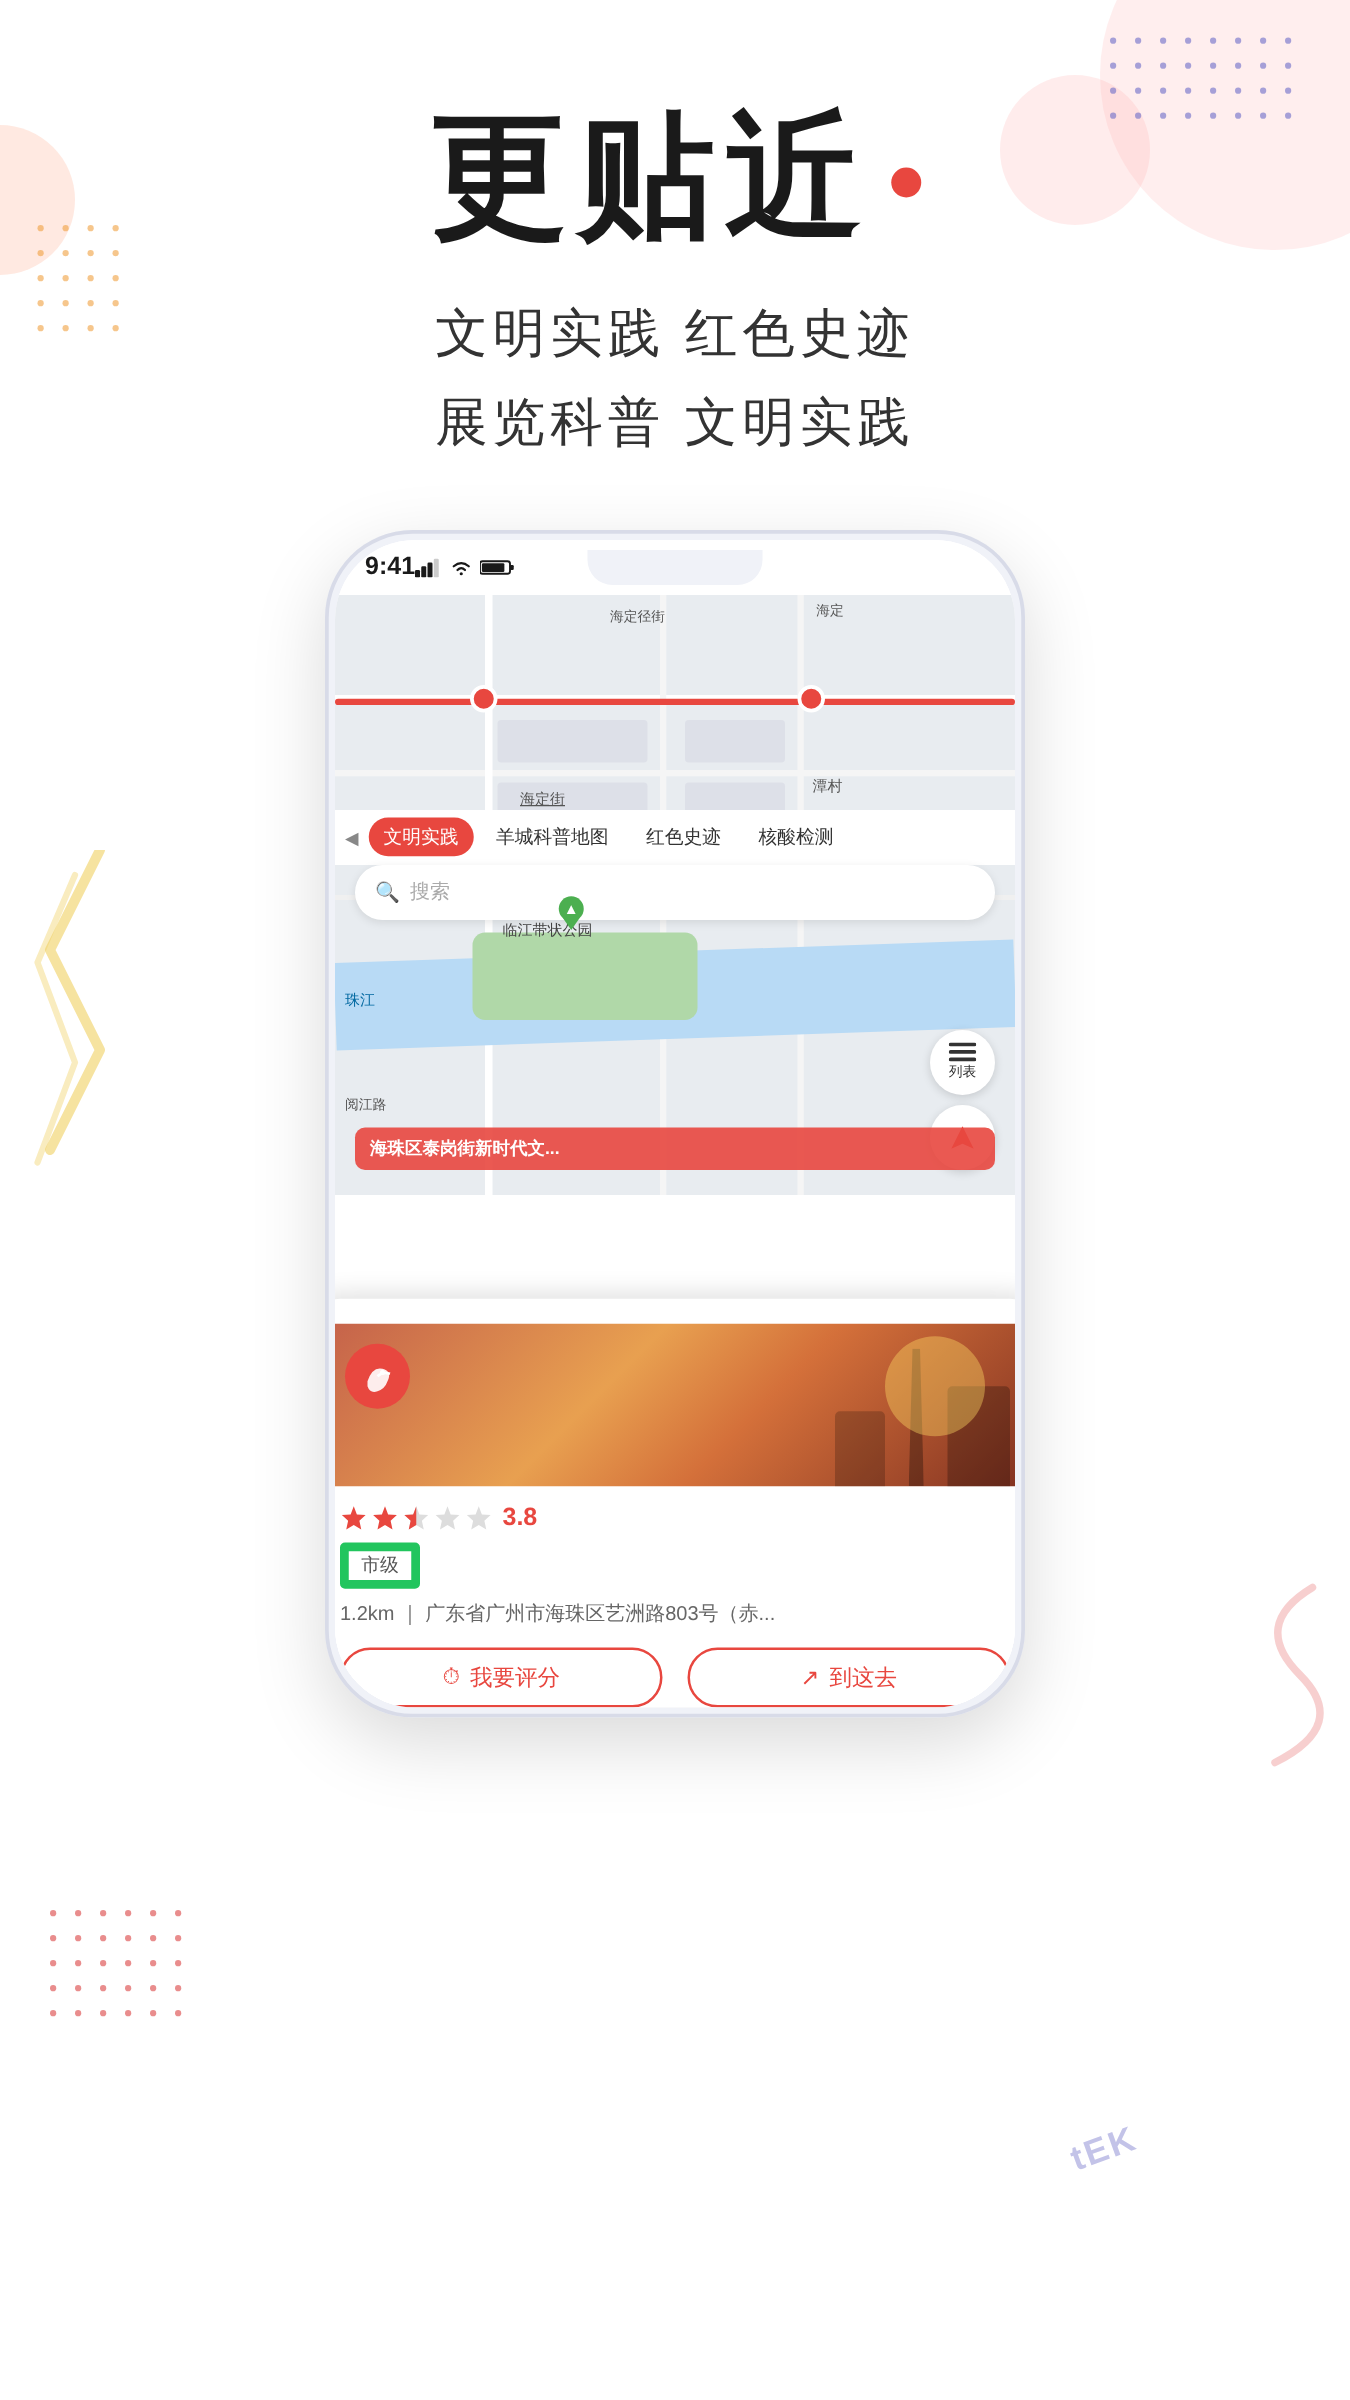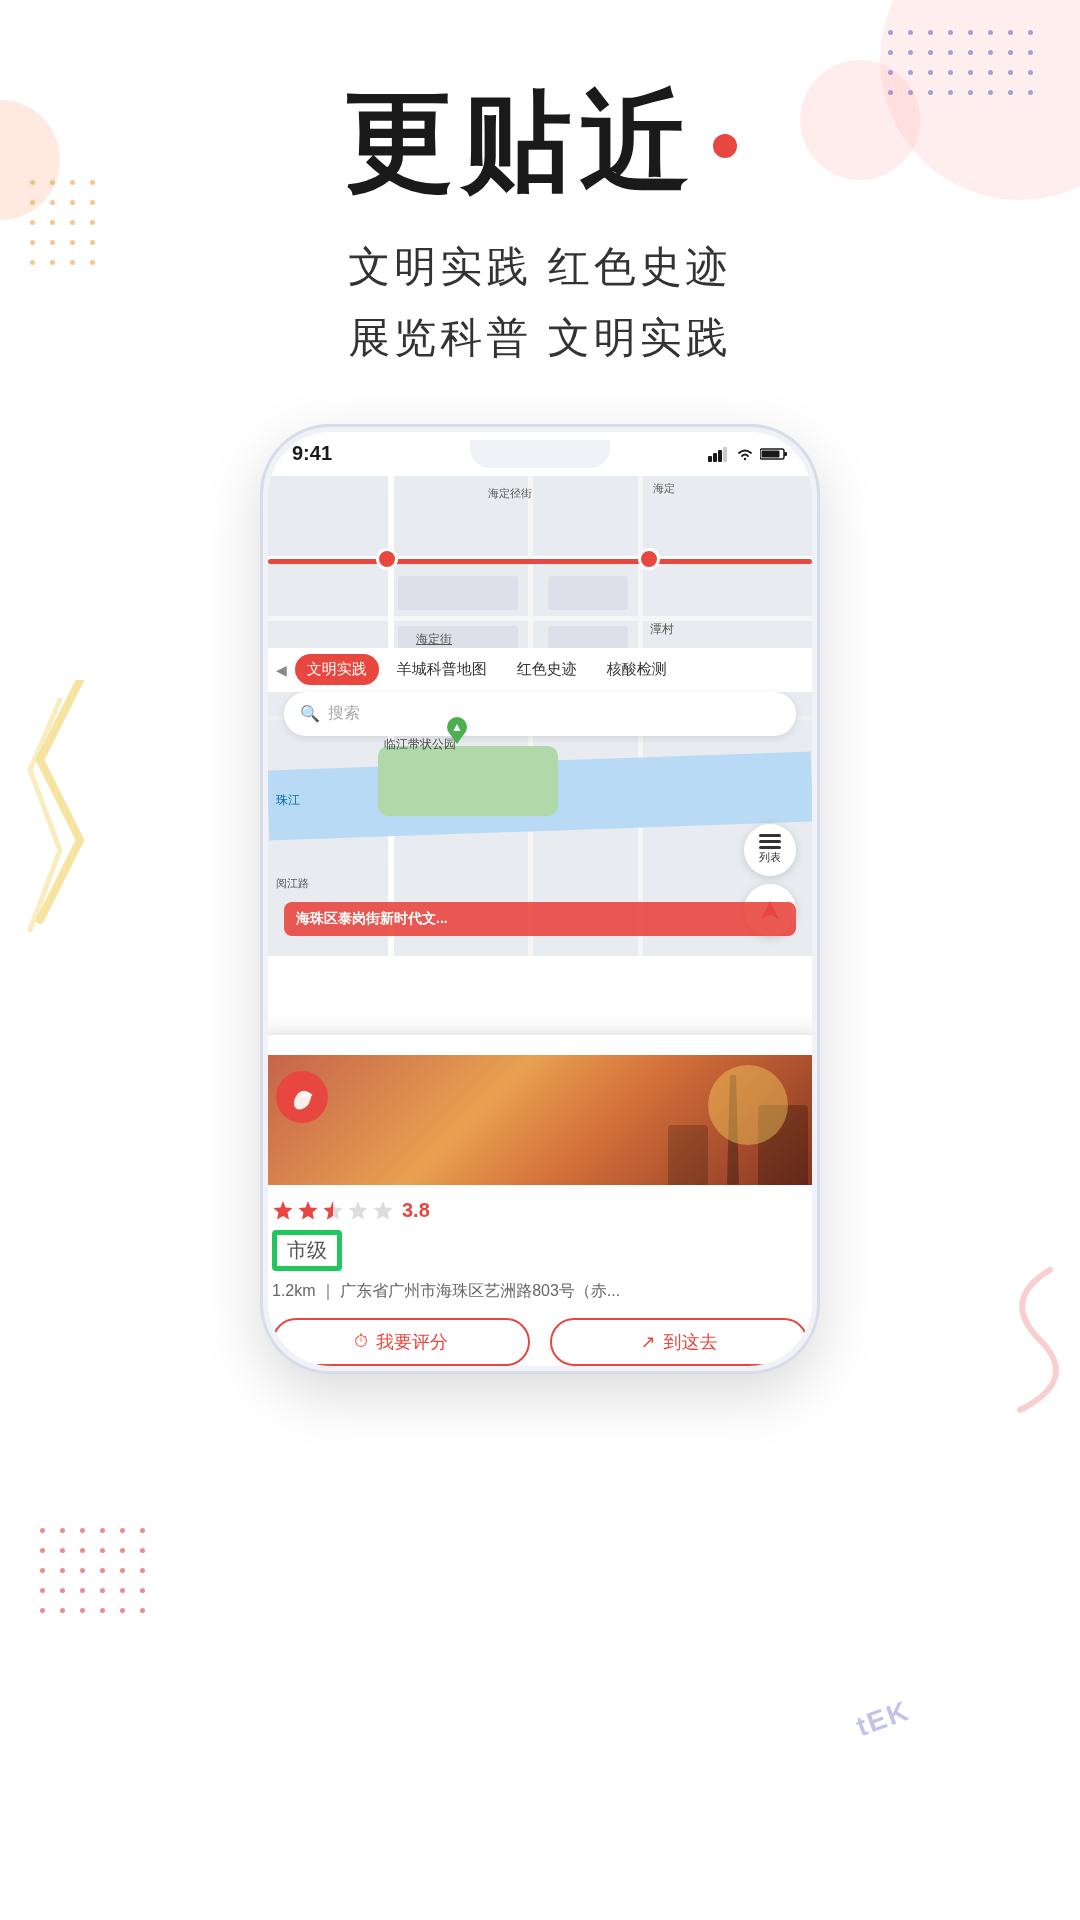--- a/index.html
+++ b/index.html
@@ -145,21 +145,21 @@
       background: #ffffff;
       border-radius: 64px;
       overflow: hidden;
     }
 
     .phone-notch-bar {
       height: 44px;
       background: #fff;
       display: flex;
       align-items: center;
-      justify-content: space-between;
+      justify-content: flex-start;
       padding: 0 24px;
     }
 
     .phone-time {
       font-size: 20px;
       font-weight: 700;
       color: #1a1a1a;
     }
 
     .phone-status-icons {
@@ -293,24 +293,24 @@
     }
 
     .rating-num {
       font-size: 20px;
       font-weight: 600;
       color: #e8473f;
     }
 
     .card-tag {
       display: inline-block;
-      border: 5px solid #22c55e;
+      border: 7px solid #22c55e;
       border-radius: 4px;
       padding: 2px 10px;
-      font-size: 20px;
+      font-size: 15px;
       color: #555;
       margin-bottom: 10px;
     }
 
     .card-addr-row {
       font-size: 16px;
       color: #666;
       margin-bottom: 16px;
     }
 
@@ -687,21 +687,21 @@
               <div style="position:absolute;top:150px;left:130px;width:120px;height:40px;background:#dde0e8;border-radius:3px;"></div>
               <div style="position:absolute;top:150px;left:280px;width:80px;height:40px;background:#dde0e8;border-radius:3px;"></div>
               <div style="position:absolute;top:200px;left:130px;width:120px;height:35px;background:#dde0e8;border-radius:3px;"></div>
               <div style="position:absolute;top:200px;left:280px;width:80px;height:35px;background:#dde0e8;border-radius:3px;"></div>
 
               <div style="position:absolute;top:190px;left:8px;background:#fff8;border-radius:6px;padding:4px 8px;font-size:12px;color:#555;">天汇广场igc</div>
               <div style="position:absolute;top:170px;left:26px;font-size:12px;color:#555;">猎德</div>
               <div style="position:absolute;top:145px;left:382px;font-size:12px;color:#555;">潭村</div>
               <div style="position:absolute;top:155px;left:148px;font-size:12px;color:#555;text-decoration:underline;">海定街</div>
               <div style="position:absolute;top:190px;left:250px;font-size:12px;color:#555;">海风路</div>
-              <div style="position:absolute;top:260px;left:116px;font-size:12px;color:#444;">临江带状公园</div>
+              <div style="position:absolute;top:260px;left:134px;font-size:12px;color:#444;">临江带状公园</div>
               <div style="position:absolute;top:10px;left:220px;font-size:11px;color:#555;">海定径街</div>
               <div style="position:absolute;top:5px;left:385px;font-size:11px;color:#555;">海定</div>
               <div style="position:absolute;top:316px;left:8px;font-size:12px;color:#0369a1;">珠江</div>
               <div style="position:absolute;top:355px;left:8px;font-size:11px;color:#555;margin-top:45px;">阅江路</div>
 
               <div style="position:absolute;top:240px;left:178px;z-index:5;">
                 <svg width="22" height="30" viewBox="0 0 22 30">
                   <ellipse cx="11" cy="11" rx="10" ry="10" fill="#4caf50"></ellipse>
                   <polygon points="11,28 4,18 18,18" fill="#4caf50"></polygon>
                   <text x="11" y="15" text-anchor="middle" fill="white" font-size="12" font-weight="bold">▲</text>

